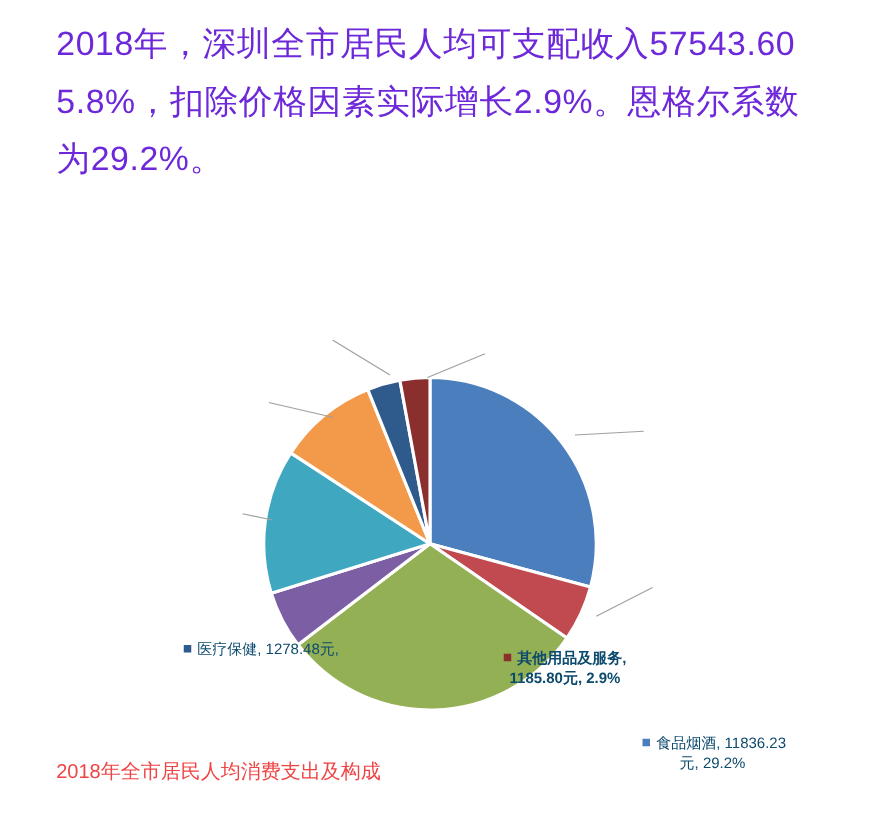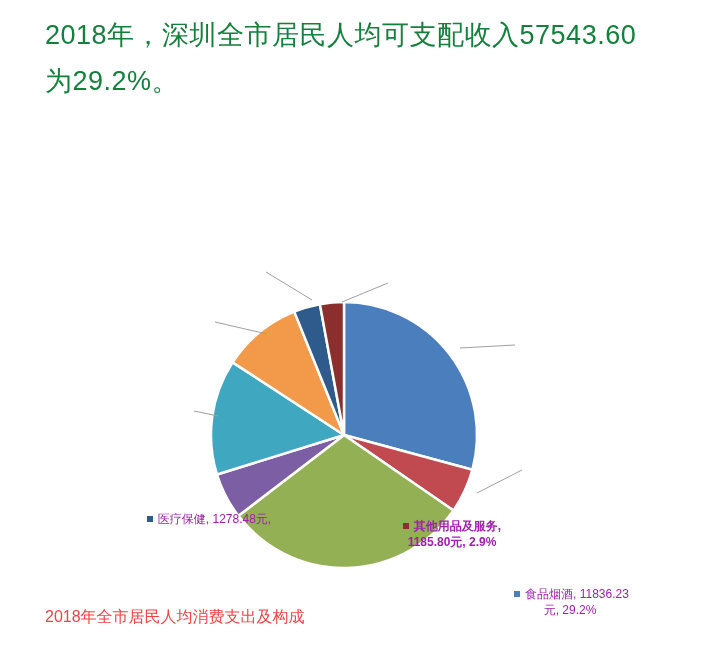--- a/index.html
+++ b/index.html
@@ -10,37 +10,37 @@
     background: #ffffff;
     overflow: hidden;
     font-family: "Liberation Sans", "DejaVu Sans", sans-serif;
   }
   
   .intro {
     position: absolute;
     left: 45px;
     top: 12px;
     width: 630px;
-    color: #15803d;
+    color: #6d28d9;
     font-size: 27px;
     line-height: 46px;
     letter-spacing: 0.5px;
   }
   .intro .intro-line { white-space: nowrap; }
 
   
   .chart { position: absolute; left: 0; top: 250px; width: 702px; height: 400px; }
   .chart svg { position: absolute; left: 0; top: 0; }
 
   
   .plabel {
     position: absolute;
     font-size: 12px;
     line-height: 16px;
-    color: #a21caf;
+    color: #0c4a6e;
     text-align: center;
   }
   .plabel .l1, .plabel .l2 { display: block; white-space: nowrap; }
   .marker {
     display: inline-block;
     width: 6px;
     height: 6px;
     margin-right: 5px;
     margin-bottom: 1px;
     vertical-align: middle;
@@ -60,20 +60,21 @@
   }
   .leader { stroke: #a0a0a0; stroke-width: 1; fill: none; }
 </style>
 </head>
 <body>
 
 <div class="page">
 
   <div class="intro">
     <div class="intro-line">2018年，深圳全市居民人均可支配收入57543.60</div>
+    <div class="intro-line">5.8%，扣除价格因素实际增长2.9%。恩格尔系数</div>
     <div class="intro-line">为29.2%。</div>
   </div>
 
   <div class="chart">
     <svg width="702" height="400" viewBox="0 0 702 400">
       <g id="pie-g">
           <path d="M344,185 L344.00,52.00 A133,133 0 0 1 472.40,219.69 Z" fill="#4a7ebc" stroke="#ffffff" stroke-width="2.5" stroke-linejoin="round"></path>
           <path d="M344,185 L472.40,219.69 A133,133 0 0 1 453.53,260.45 Z" fill="#c04a50" stroke="#ffffff" stroke-width="2.5" stroke-linejoin="round"></path>
           <path d="M344,185 L453.53,260.45 A133,133 0 0 1 238.40,265.85 Z" fill="#93b054" stroke="#ffffff" stroke-width="2.5" stroke-linejoin="round"></path>
           <path d="M344,185 L238.40,265.85 A133,133 0 0 1 217.00,224.51 Z" fill="#7c5ea4" stroke="#ffffff" stroke-width="2.5" stroke-linejoin="round"></path>

